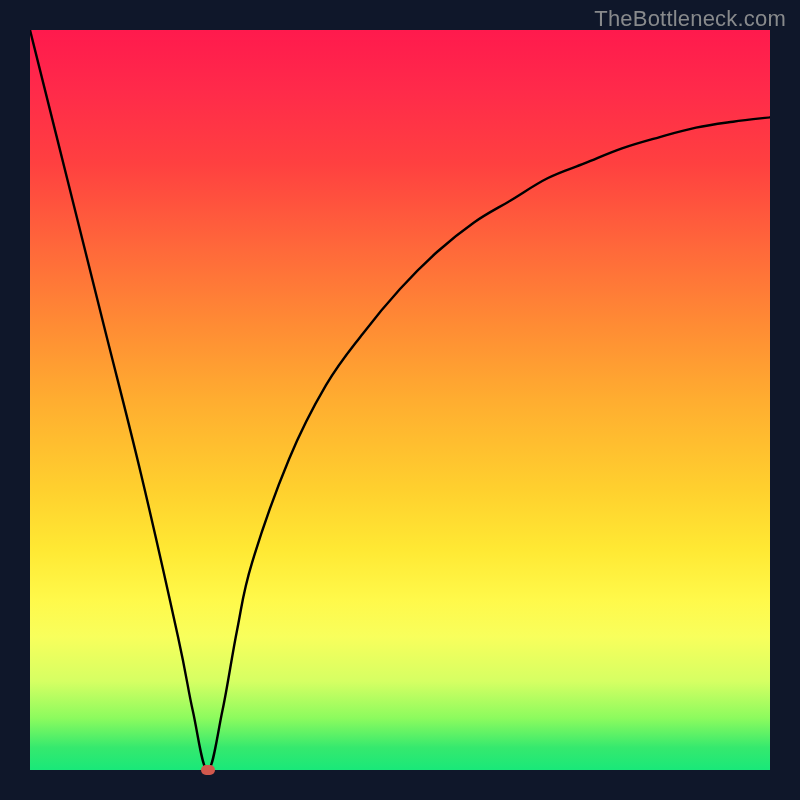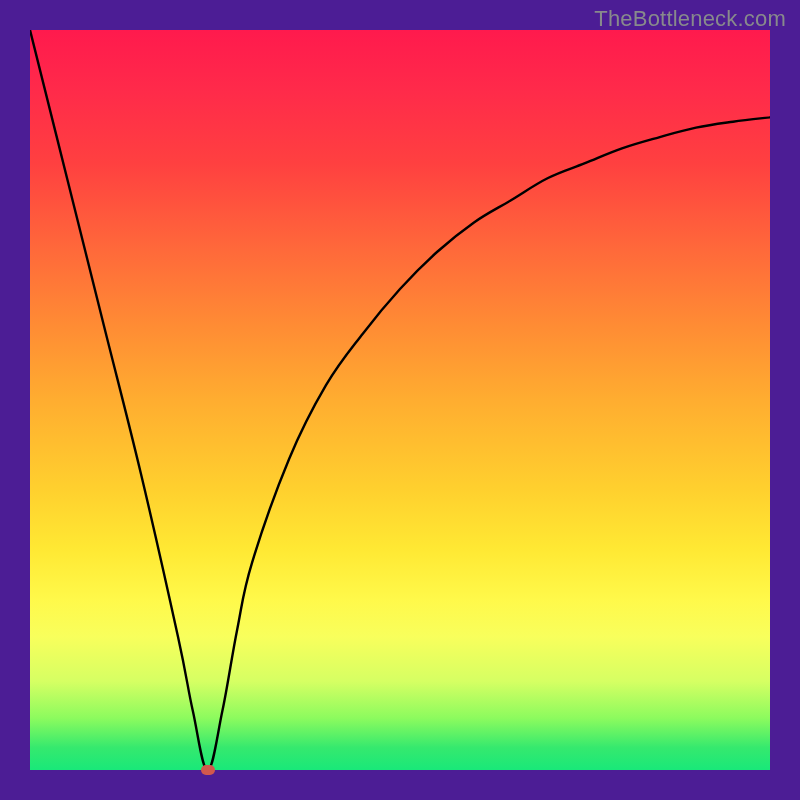--- a/index.html
+++ b/index.html
@@ -8,21 +8,21 @@
     width: 800px;
     height: 800px;
     overflow: hidden;
     background: #000;
     font-family: Arial, Helvetica, sans-serif;
   }
   .frame {
     position: relative;
     width: 800px;
     height: 800px;
-    background: #4c1d95;
+    background: #0f172a;
   }
   .plot-area {
     position: absolute;
     left: 30px;
     top: 30px;
     width: 740px;
     height: 740px;
     
     background: linear-gradient(to bottom,
       #ff1a4d 0%,

